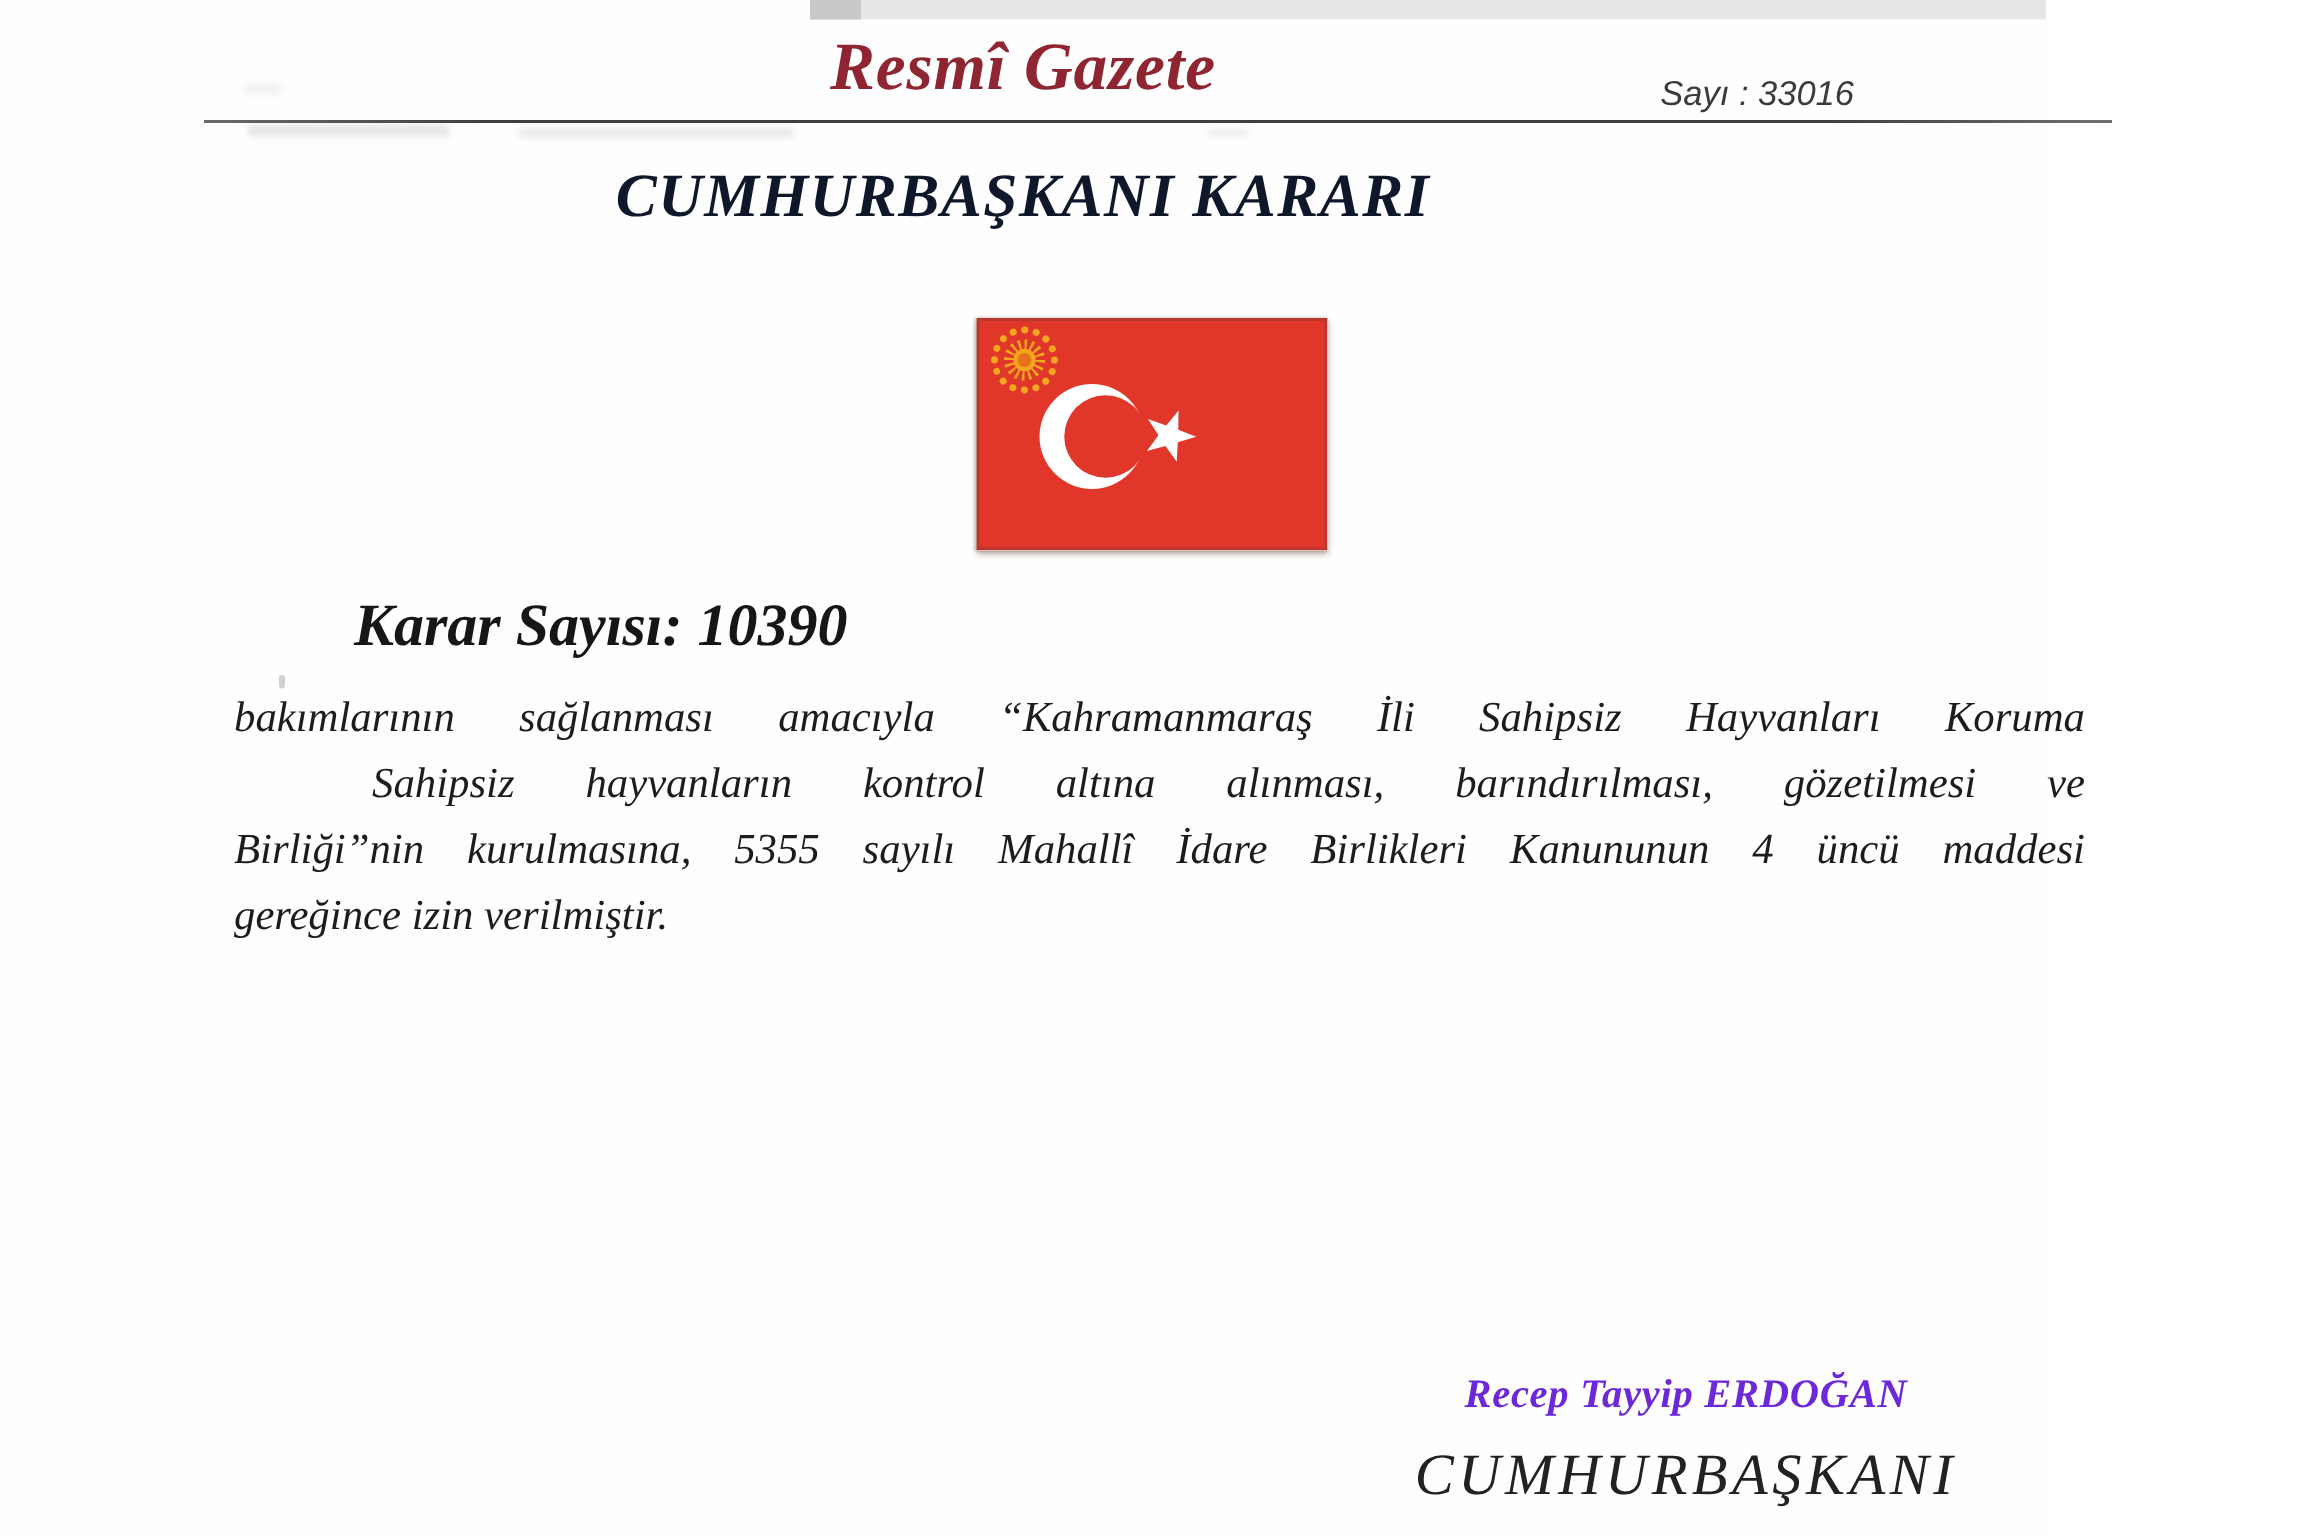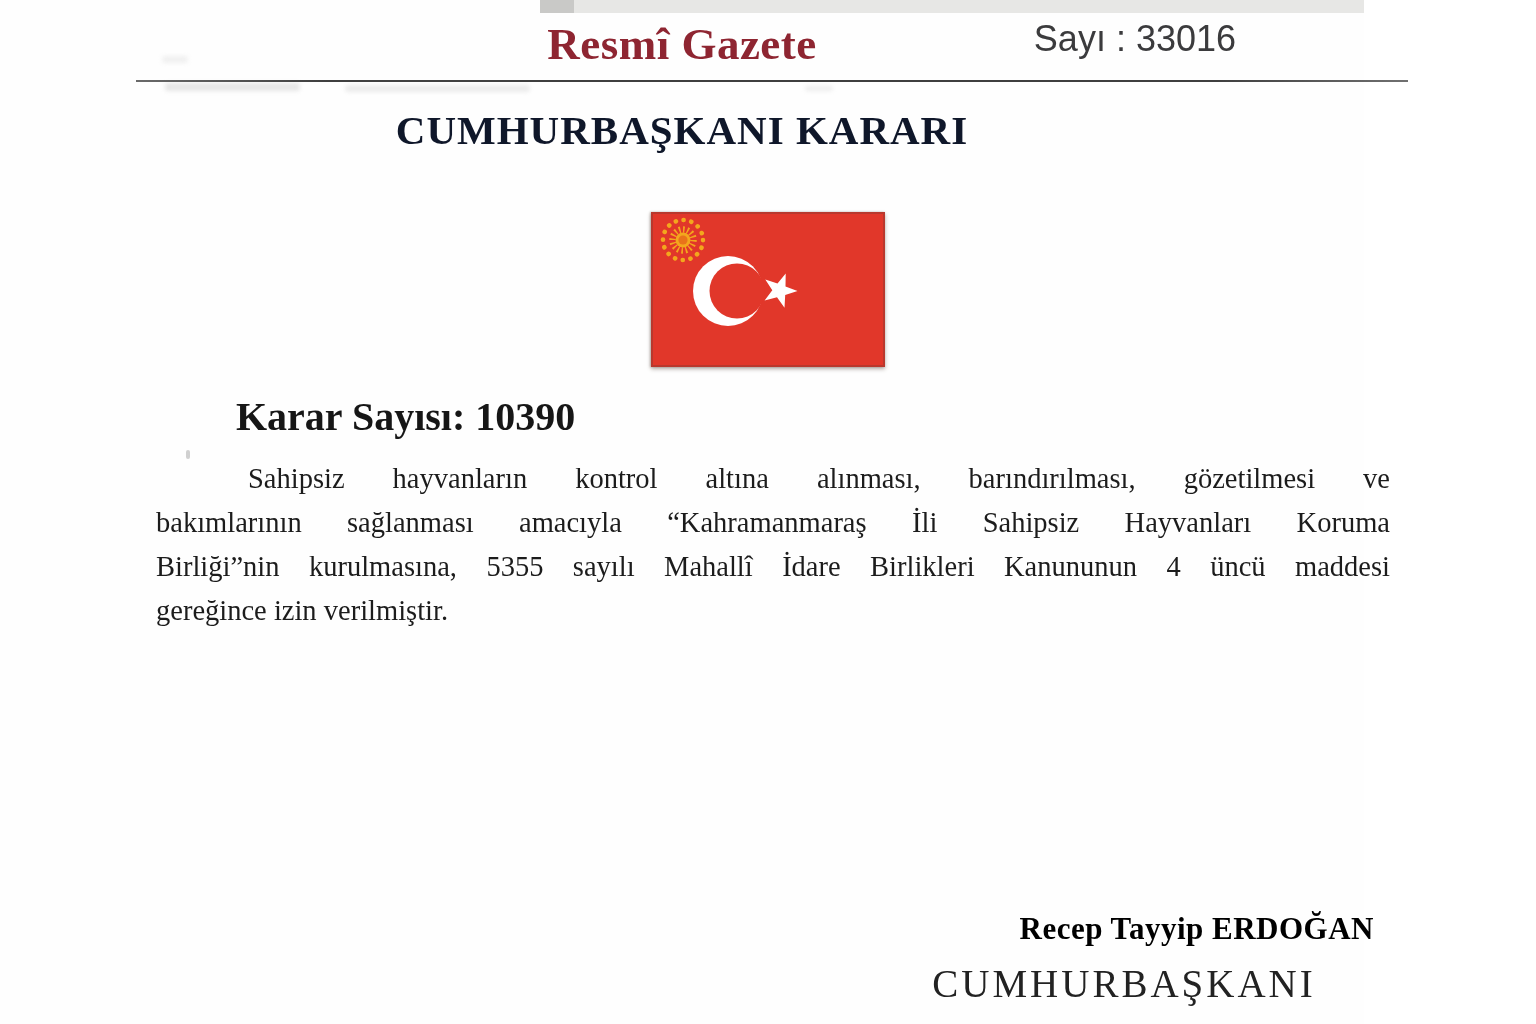--- a/index.html
+++ b/index.html
@@ -7,41 +7,41 @@
     --flag-red:#e1372a;
     --seal-gold:#f3a71d;
     --seal-core:#e9731a;
     --text-black:#1c1c1c;
     --issue-gray:#3b3b3d;
   }
   *{margin:0;padding:0;box-sizing:border-box;}
   html,body{width:1536px;height:1024px;background:#ffffff;overflow:hidden;}
   .page{
     position:relative;width:1364px;height:1024px;background:#fefefe;
-    font-family:"Liberation Serif","DejaVu Serif",serif;color:var(--text-black);
+    font-family:"Liberation Serif","DejaVu Serif",serif;color:var(--text-black);font-style:italic;
   }
   
   .top-strip{position:absolute;left:540px;top:0;right:0;height:13px;background:#e7e7e5;}
   .top-strip-dark{position:absolute;left:540px;top:0;width:34px;height:13px;background:#c9c9c7;}
   .smudge{position:absolute;background:#bfbfbf;filter:blur(2px);border-radius:3px;}
   .s1{left:165px;top:83px;width:135px;height:8px;opacity:.38;}
   .s2{left:345px;top:85px;width:185px;height:7px;opacity:.30;}
   .s3{left:805px;top:86px;width:28px;height:5px;opacity:.28;}
   .s4{left:162px;top:56px;width:26px;height:7px;opacity:.22;}
   .speck{left:186px;top:450px;width:4px;height:9px;opacity:.45;filter:blur(.5px);background:#9a9a9a;}
 
   .masthead{
     position:absolute;left:0;right:0;top:19px;text-align:center;
     font-size:45px;line-height:50px;font-weight:bold;color:var(--masthead-red);
     letter-spacing:.5px;
   }
   .issue{
-    position:absolute;right:128px;top:24px;
+    position:absolute;right:128px;top:47px;
     font-family:"Liberation Sans","DejaVu Sans",sans-serif;
-    font-size:36px;line-height:30px;color:var(--issue-gray);
+    font-size:23px;line-height:30px;color:var(--issue-gray);
   }
   .rule{
     position:absolute;left:136px;top:80px;width:1272px;height:2px;
     background:linear-gradient(to right,#6a6a6a,#3f3f3f 15%,#3f3f3f 85%,#707070);
   }
   .doc-title{
     position:absolute;left:0;right:0;top:106px;text-align:center;
     font-size:41px;line-height:48px;font-weight:bold;color:#0f172a;letter-spacing:1px;
   }
   .flag{
@@ -67,21 +67,21 @@
     position:absolute;left:156px;top:457px;width:1234px;
     font-size:28.5px;color:var(--text-black);
   }
   .body-line{height:44px;line-height:44px;white-space:nowrap;}
   .body-line.just{text-align:justify;text-align-last:justify;white-space:normal;}
   .body-line.indent{padding-left:92px;}
   .signature{
     position:absolute;left:874px;top:911px;width:500px;text-align:center;
   }
   .sig-name{
-    font-size:31px;line-height:36px;font-weight:bold;color:#000000;letter-spacing:.5px;text-align:right;
+    font-size:27px;line-height:36px;font-weight:bold;color:#6d28d9;letter-spacing:.5px;
   }
   .sig-title{
     margin-top:20px;font-size:39px;line-height:34px;font-weight:normal;
     color:#222222;letter-spacing:3px;
   }
 </style>
 </head>
 <body>
 
 <div class="page">
@@ -115,22 +115,22 @@
         <circle class="crescent-inner" cx="86" cy="79" r="27.5"></circle>
       </g>
       <polygon class="star" points="134.7,61.6 134.5,74.5 146.5,79.1 134.2,82.9 133.5,95.8 126.0,85.3 113.6,88.6 121.3,78.2 114.3,67.4 126.5,71.6">
       </polygon>
     </svg>
   </div>
 
   <div class="decision-no">Karar Sayısı: 10390</div>
 
   <div class="body">
+    <div class="body-line just">bakımlarının sağlanması amacıyla “Kahramanmaraş İli Sahipsiz Hayvanları Koruma</div>
     <div class="body-line just indent">Sahipsiz hayvanların kontrol altına alınması, barındırılması, gözetilmesi ve</div>
-    <div class="body-line just">bakımlarının sağlanması amacıyla “Kahramanmaraş İli Sahipsiz Hayvanları Koruma</div>
     <div class="body-line just">Birliği”nin kurulmasına, 5355 sayılı Mahallî İdare Birlikleri Kanununun 4 üncü maddesi</div>
     <div class="body-line">gereğince izin verilmiştir.</div>
   </div>
 
   <div class="signature">
     <div class="sig-name">Recep Tayyip ERDOĞAN</div>
     <div class="sig-title">CUMHURBAŞKANI</div>
   </div>
 
 </div>

